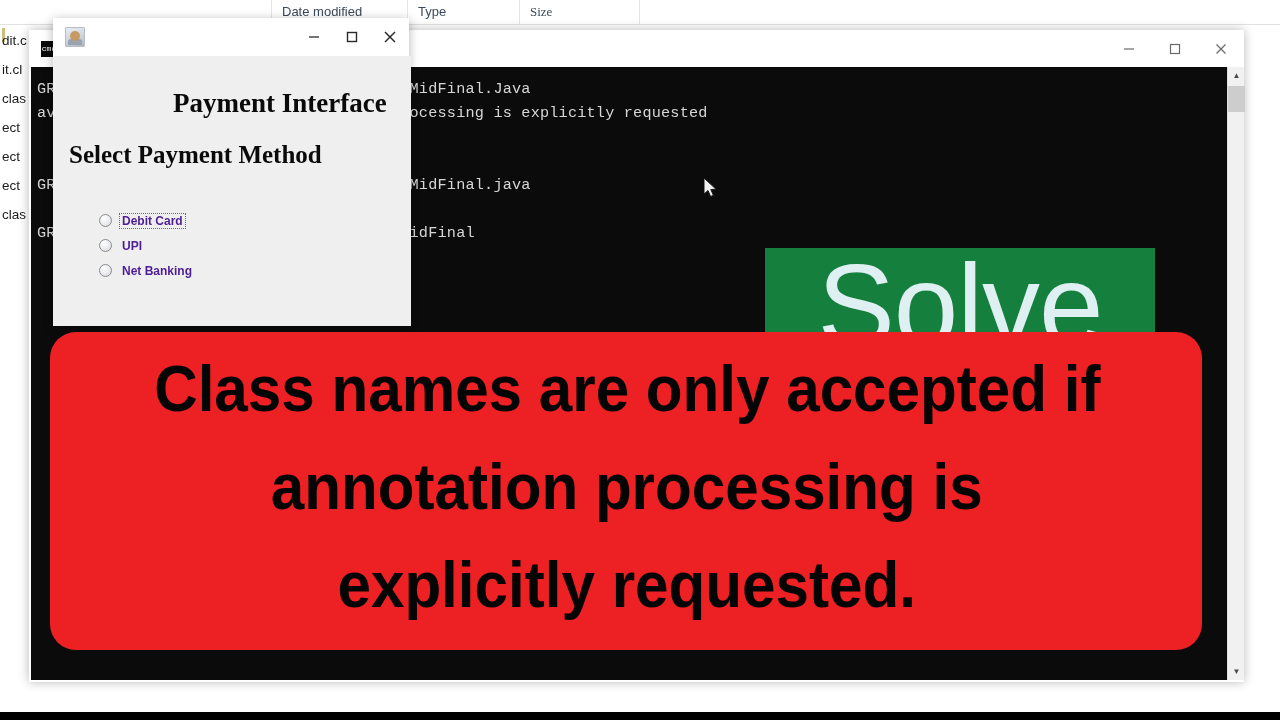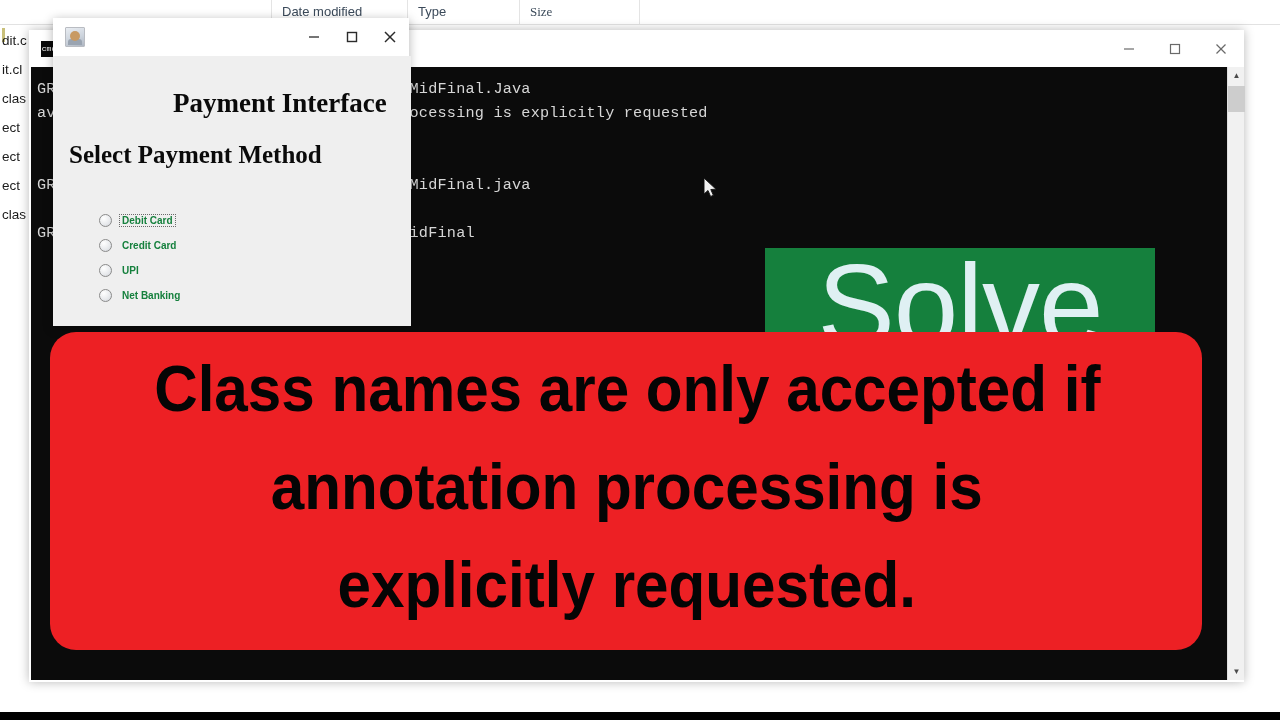--- a/index.html
+++ b/index.html
@@ -243,23 +243,23 @@
   .radio-mark {
     width: 13px; height: 13px;
     border-radius: 50%;
     border: 1px solid #8b8b8b;
     background: radial-gradient(circle at 35% 30%, #ffffff 0%, #e7e9ec 60%, #ccd0d6 100%);
     box-sizing: border-box;
     flex: 0 0 auto;
   }
   .radio-label {
     margin-left: 7px;
-    font-size: 10px;
+    font-size: 12px;
     font-weight: bold;
-    color: #15803d;
+    color: #4c1d95;
     font-family: "Liberation Sans", sans-serif;
     padding: 1px 3px;
     white-space: nowrap;
   }
   .radio-row.focused .radio-label {
     border: 1px dotted #6a6a6a;
     padding: 0px 2px;
   }
 
   
@@ -407,24 +407,20 @@
       <div class="dlg-h1">Payment Interface</div>
       <div class="dlg-h2">Select Payment Method</div>
 
       <div class="radio-group">
         <div class="radio-row focused">
           <span class="radio-mark"></span>
           <span class="radio-label">Debit Card</span>
         </div>
         <div class="radio-row">
           <span class="radio-mark"></span>
-          <span class="radio-label">Credit Card</span>
-        </div>
-        <div class="radio-row">
-          <span class="radio-mark"></span>
           <span class="radio-label">UPI</span>
         </div>
         <div class="radio-row">
           <span class="radio-mark"></span>
           <span class="radio-label">Net Banking</span>
         </div>
       </div>
 
     </div>
   </div>

